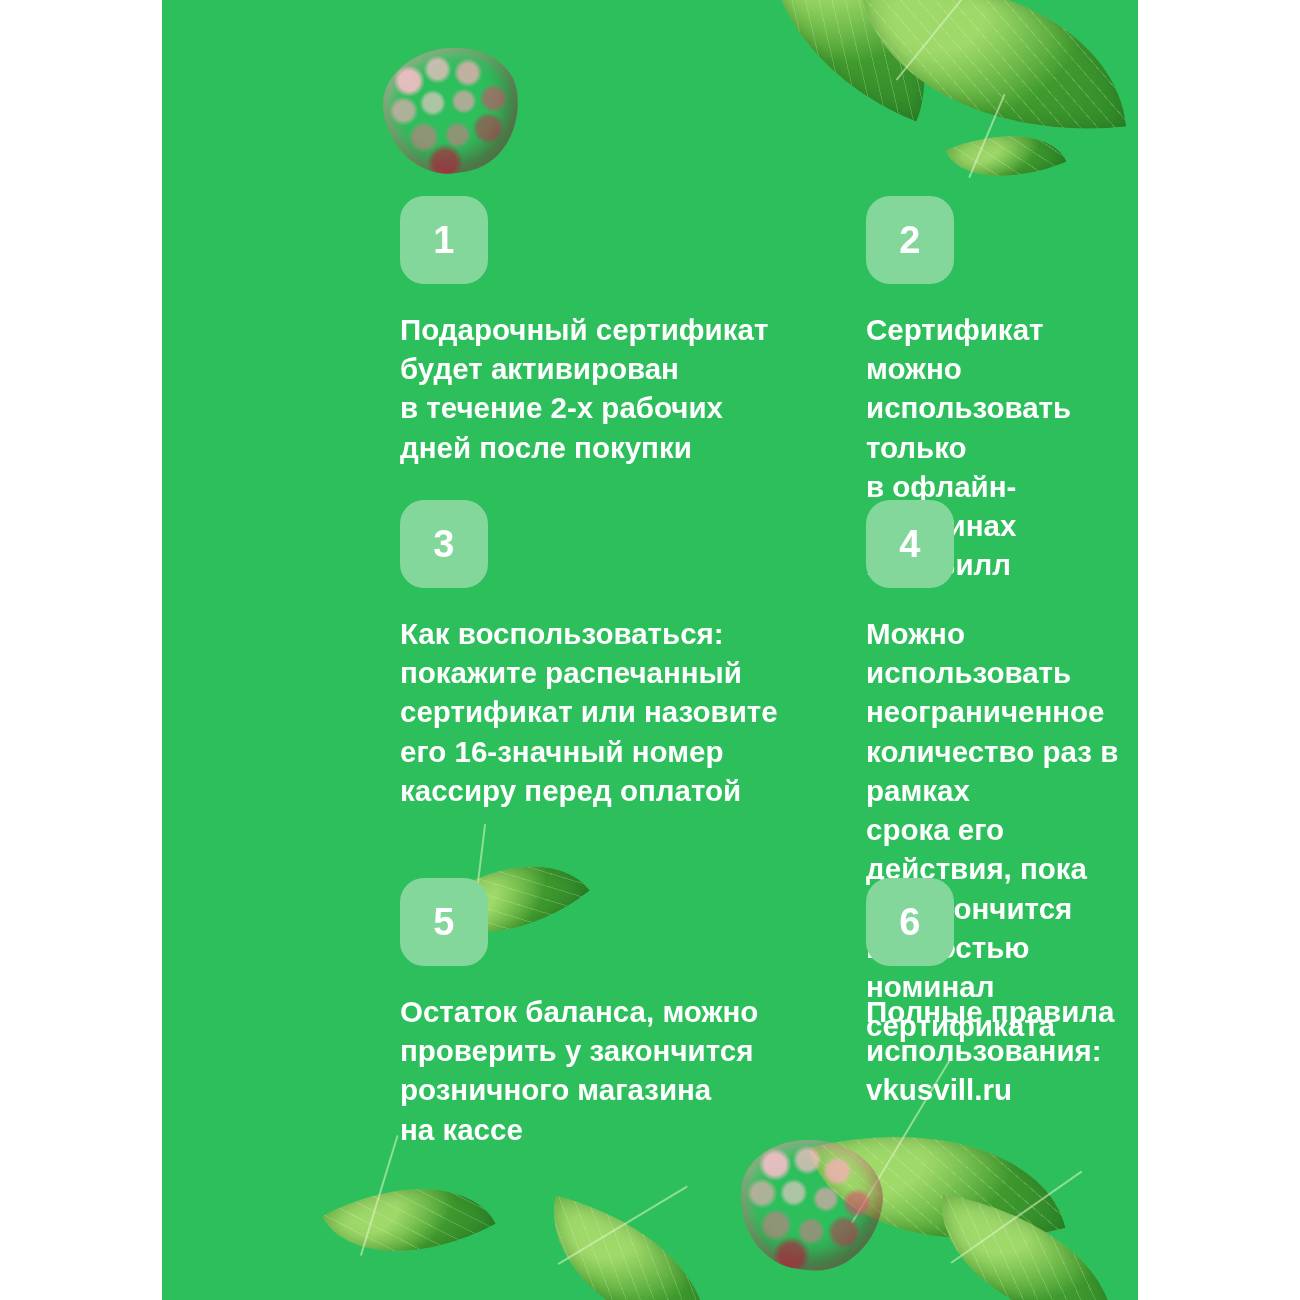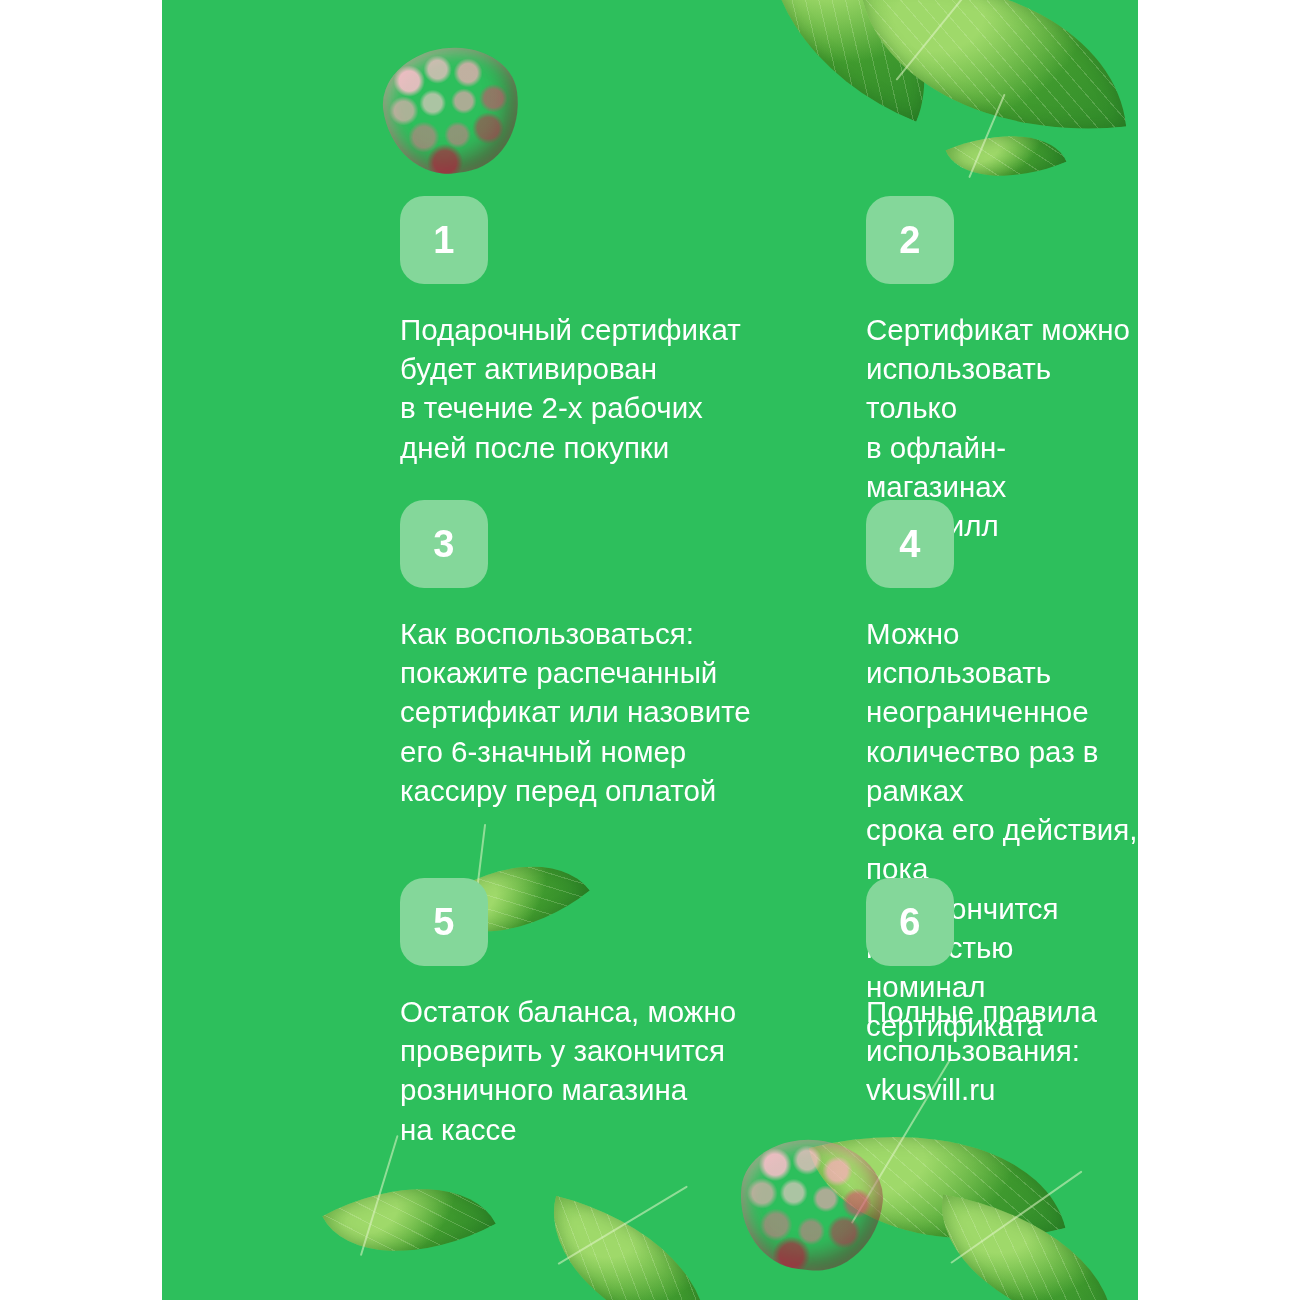--- a/index.html
+++ b/index.html
@@ -99,21 +99,21 @@
     align-items: center;
     justify-content: center;
     letter-spacing: .5px;
   }
 
   .step-text {
     margin-top: 26px;
     color: #ffffff;
     font-size: 29.5px;
     line-height: 1.33;
-    font-weight: normal;
+    font-weight: bold;
     white-space: pre-line;
     max-width: 400px;
   }
 
   
   .col-a { left: 238px; }
   .col-b { left: 704px; }
   .row-1 { top: 196px; }
   .row-2 { top: 500px; }
   .row-3 { top: 878px; }
@@ -183,21 +183,21 @@
 использовать только
 в офлайн-магазинах
 ВкусВилл</div>
     </div>
 
     <div class="step col-a row-2">
       <div class="badge">3</div>
       <div class="step-text">Как воспользоваться:
 покажите распечанный
 сертификат или назовите
-его 6-значный номер
+его 16-значный номер
 кассиру перед оплатой</div>
     </div>
 
     <div class="step col-b row-2">
       <div class="badge">4</div>
       <div class="step-text">Можно использовать
 неограниченное
 количество раз в рамках
 срока его действия, пока
 не закончится полностью

